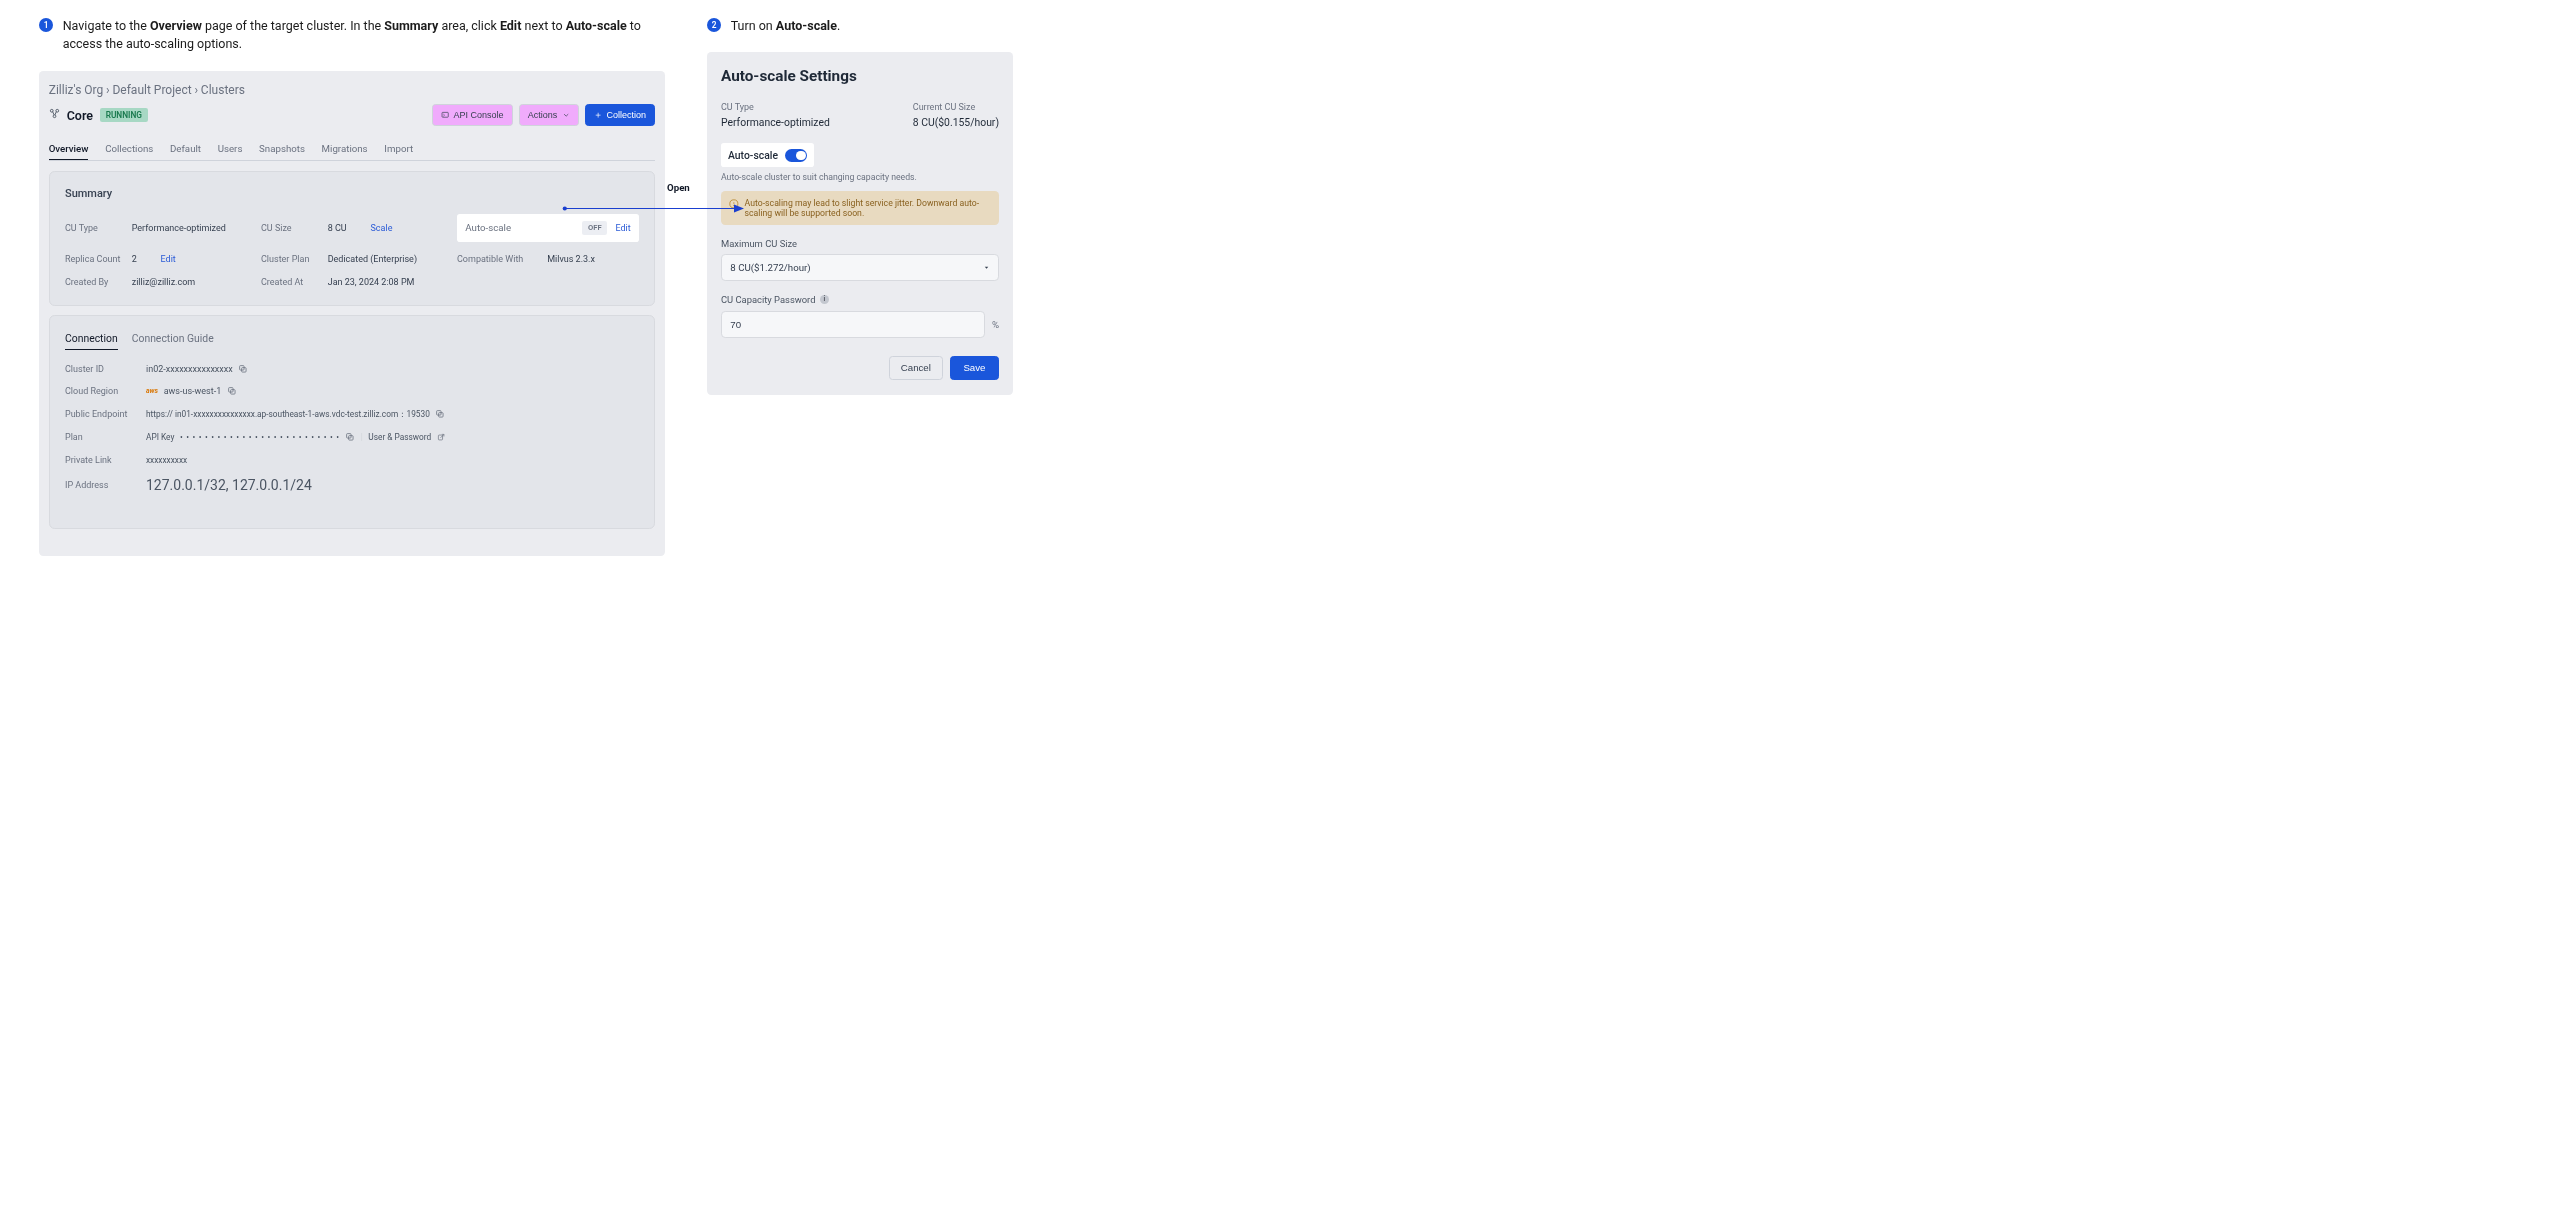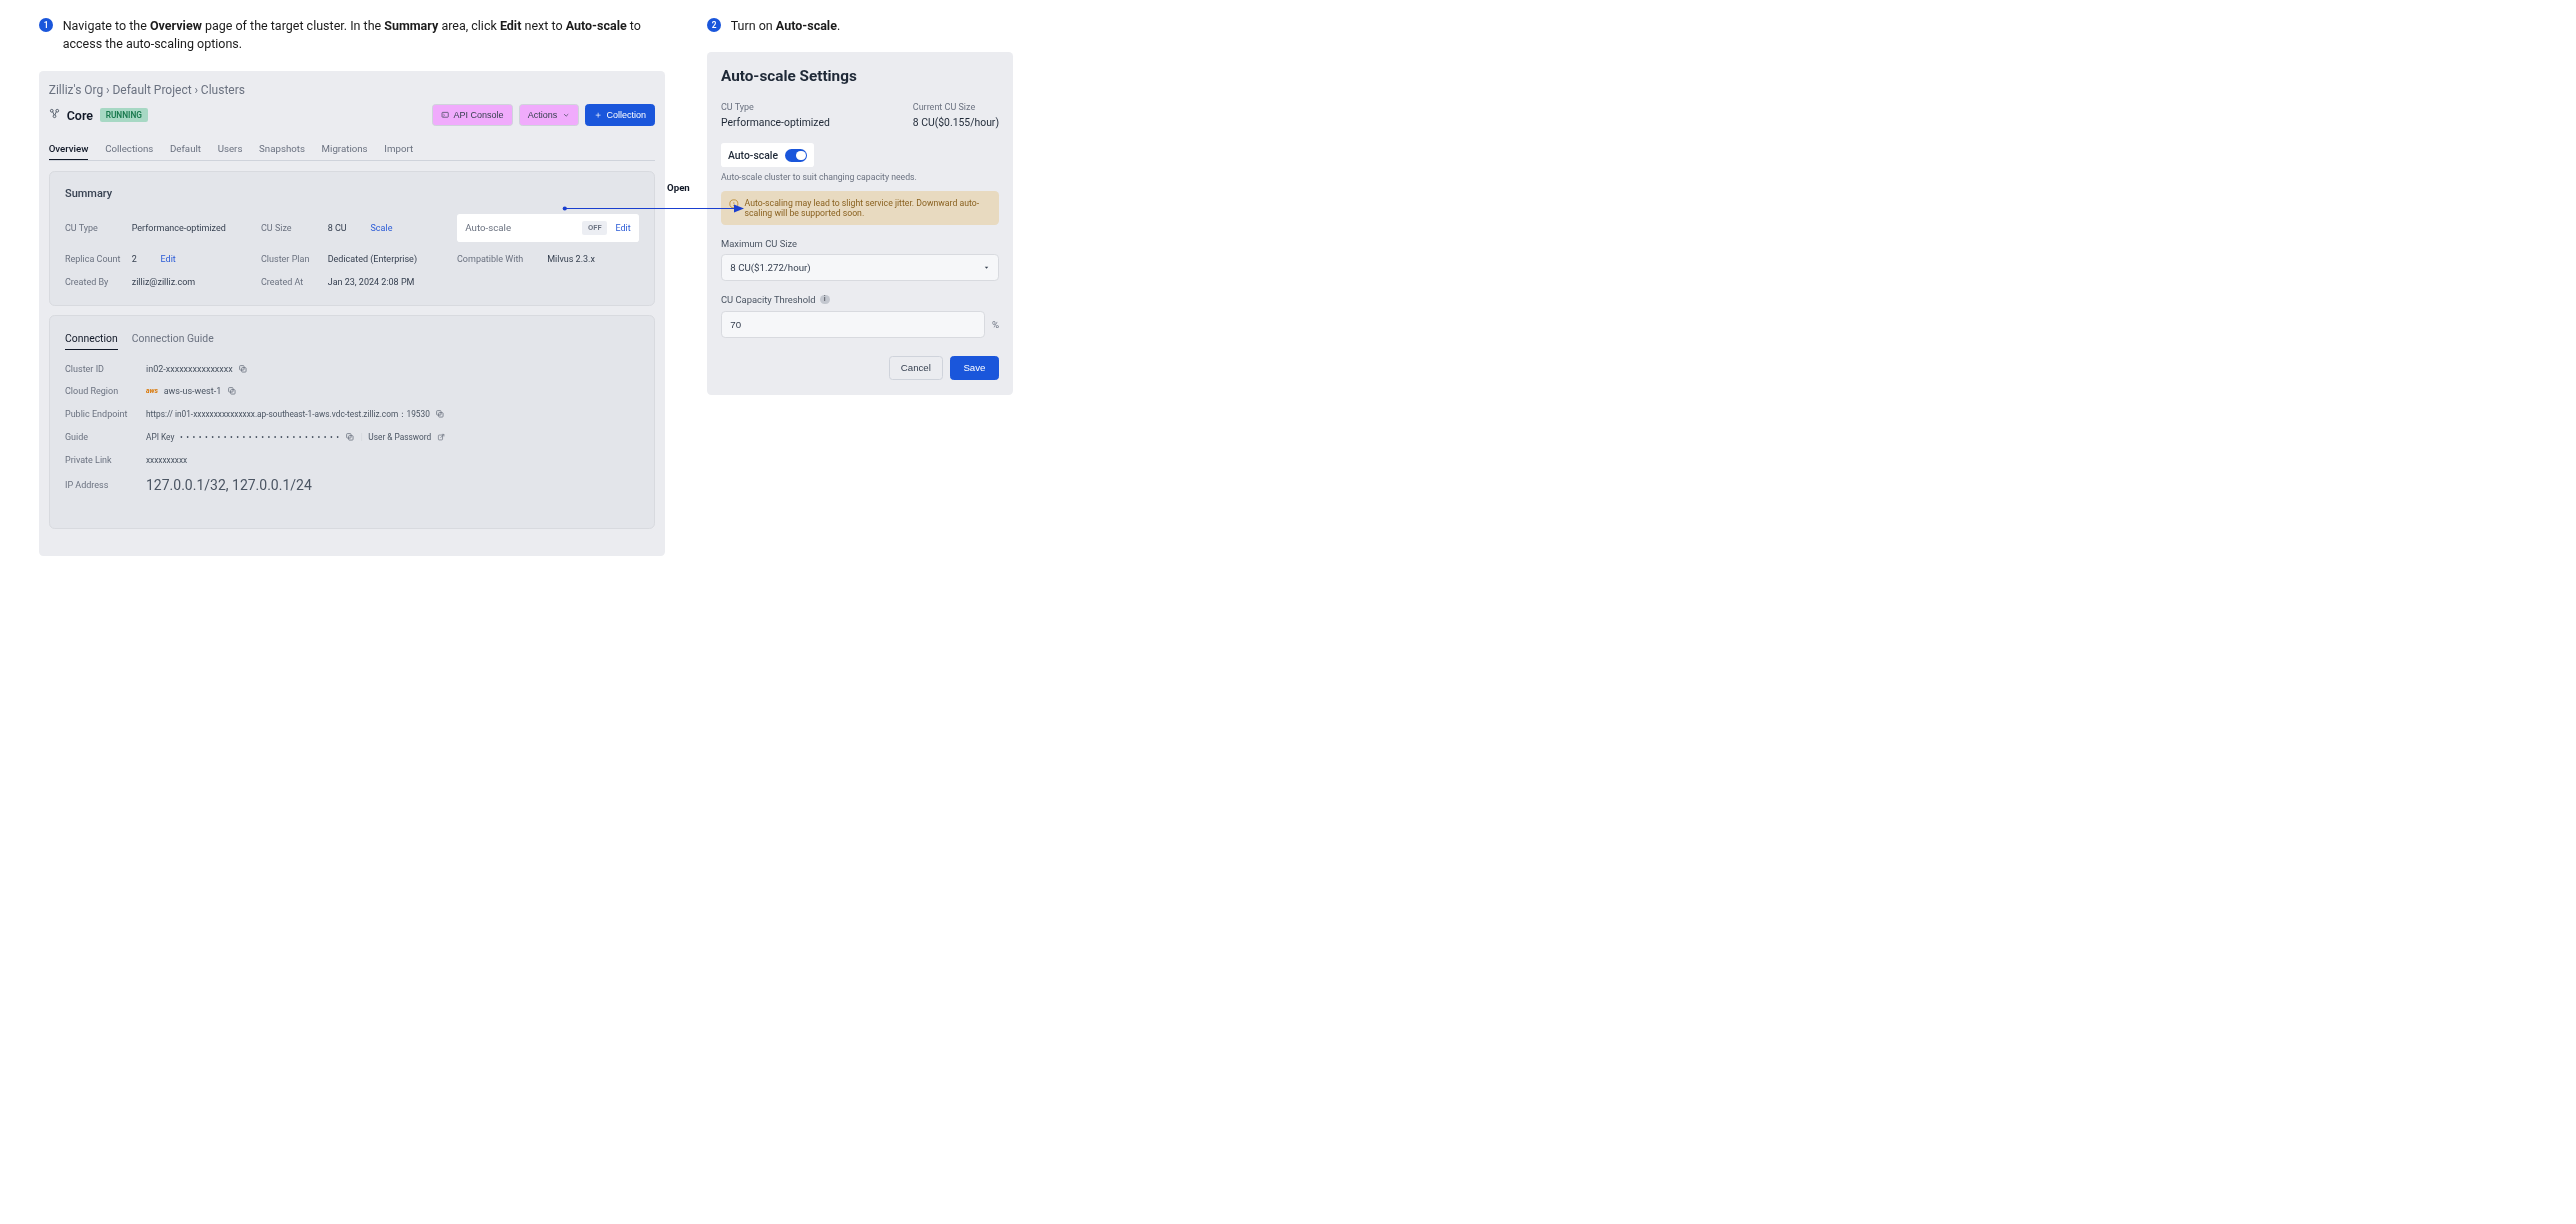--- a/index.html
+++ b/index.html
@@ -277,21 +277,21 @@
             <span class="ck">Public Endpoint</span>
             <span class="cv" style="font-size:8.3px">
               <span>https:// in01-xxxxxxxxxxxxxxx.ap-southeast-1-aws.vdc-test.zilliz.com：19530</span>
               <svg class="copy-icon" viewBox="0 0 24 24" fill="none" stroke="currentColor" stroke-width="2">
                   <rect x="9" y="9" width="11" height="11" rx="2"></rect>
                   <rect x="4" y="4" width="11" height="11" rx="2"></rect>
                 </svg>
             </span>
           </div>
           <div class="conn-row">
-            <span class="ck">Guide</span>
+            <span class="ck">Plan</span>
             <span class="cv" style="font-size:8.3px">
               <span>API Key</span>
               <span style="letter-spacing:0.7px">• • • • • • • • • • • • • • • • • • • • • • • • • •</span>
               <svg class="copy-icon" viewBox="0 0 24 24" fill="none" stroke="currentColor" stroke-width="2">
                   <rect x="9" y="9" width="11" height="11" rx="2"></rect>
                   <rect x="4" y="4" width="11" height="11" rx="2"></rect>
                 </svg>
               <span class="divider-bar">|</span>
               <span>User &amp; Password</span>
               <svg class="ext-icon" viewBox="0 0 24 24" fill="none" stroke="currentColor" stroke-width="2">
@@ -357,21 +357,21 @@
 
       <div class="form-label">Maximum CU Size</div>
       <div class="select">
         <span>8 CU($1.272/hour)</span>
         <svg width="7" height="7" viewBox="0 0 24 24" fill="#374151">
             <polygon points="6 9 18 9 12 16"></polygon>
           </svg>
       </div>
 
       <div class="form-label">
-        <span>CU Capacity Threshold</span>
+        <span>CU Capacity Password</span>
         <span class="info-icon">i</span>
       </div>
       <div class="input-row">
         <input type="text" value="70" style="">
         <span class="pct">%</span>
       </div>
 
       <div class="panel-actions">
         <button class="btn-outline">Cancel</button>
         <button class="btn-save">Save</button>

